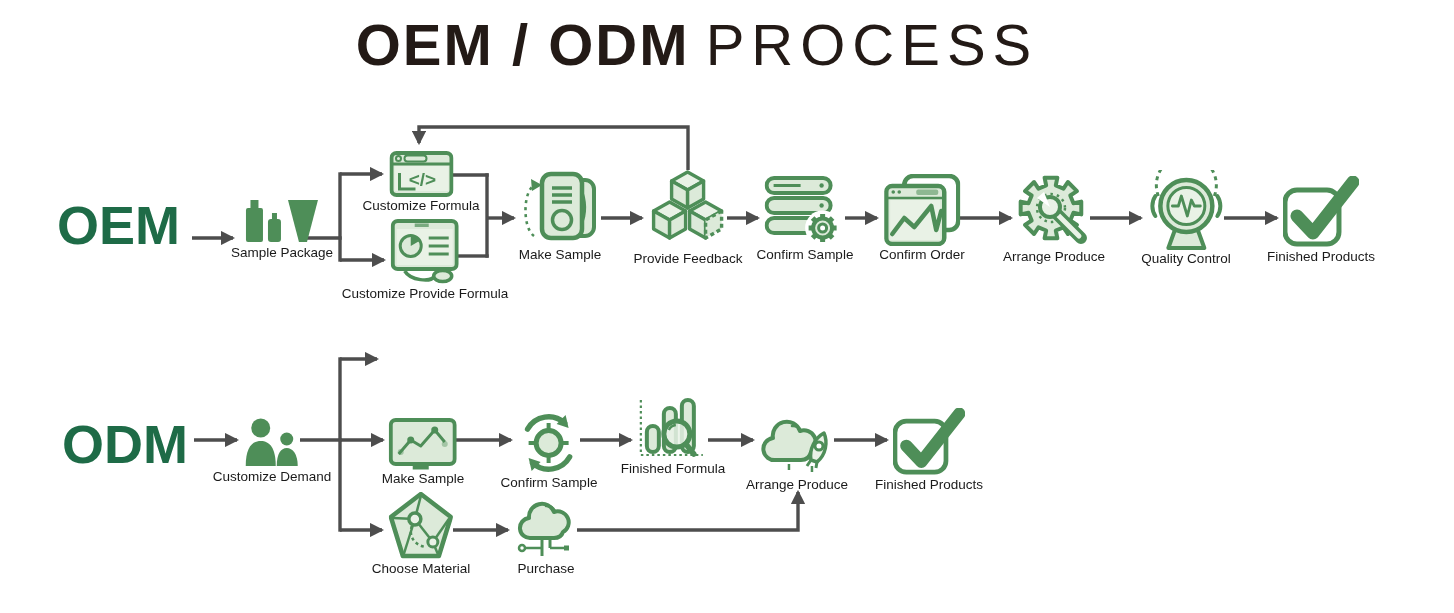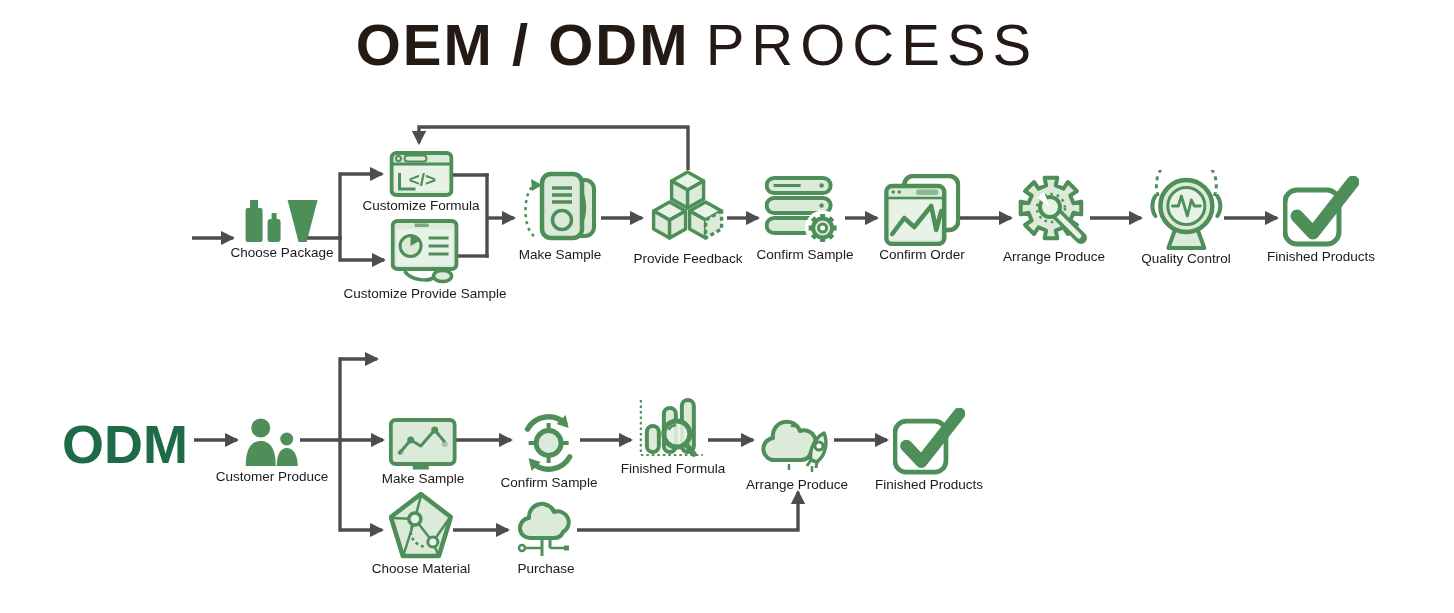--- a/index.html
+++ b/index.html
@@ -73,33 +73,34 @@
       <path d="M340,530 H382" marker-end="url(#ah)"></path>
       <path d="M456,440 H511" marker-end="url(#ah)"></path>
       <path d="M580,440 H631" marker-end="url(#ah)"></path>
       <path d="M708,440 H753" marker-end="url(#ah)"></path>
       <path d="M834,440 H887" marker-end="url(#ah)"></path>
       <path d="M453,530 H508" marker-end="url(#ah)"></path>
       <path d="M577,530 H798 V492" marker-end="url(#ah)"></path>
     </g>
   </svg>
 
+  <div class="row-label" style="left:57px;top:198px">OEM</div>
   <div class="row-label" style="left:62px;top:417px">ODM</div>
 
   <div class="node" style="left:282px;top:197px">
     <div class="icon">
       <svg width="76" height="47" viewBox="0 0 76 47" fill="#4e8e58">
         <rect x="2" y="11" width="17" height="34" rx="2"></rect>
         <rect x="6.5" y="3" width="8" height="8"></rect>
         <rect x="28" y="16" width="5" height="7"></rect>
         <rect x="24" y="22" width="13" height="23" rx="3"></rect>
         <polygon points="44,3 74,3 63,45 55,45"></polygon>
       </svg>
     </div>
-    <div class="label">Choose Package</div>
+    <div class="label">Sample Package</div>
   </div>
 
   <div class="node" style="left:421px;top:151px">
     <div class="icon">
       <svg width="64" height="46" viewBox="0 0 64 46">
         <rect x="2" y="2" width="60" height="42" rx="5" fill="#dcead9" stroke="#4e8e58" stroke-width="4"></rect>
         <rect x="5" y="15" width="54" height="25" fill="#e9f2e6"></rect>
         <line x1="2" y1="13" x2="62" y2="13" stroke="#4e8e58" stroke-width="3"></line>
         <circle cx="9" cy="7.5" r="2.5" fill="#dcead9" stroke="#4e8e58" stroke-width="2"></circle>
         <rect x="15" y="4.5" width="22" height="6" rx="3" fill="#dcead9" stroke="#4e8e58" stroke-width="2"></rect>
@@ -118,21 +119,21 @@
         <rect x="24" y="4.5" width="14" height="3.5" fill="#4e8e58" opacity="0.7"></rect>
         <circle cx="20" cy="27" r="10.5" fill="#dcead9" stroke="#4e8e58" stroke-width="3"></circle>
         <path d="M20,27 L20,16.5 A10.5,10.5 0 0 1 29.5,21.5 Z" fill="#4e8e58"></path>
         <line x1="38" y1="19" x2="58" y2="19" stroke="#4e8e58" stroke-width="3"></line>
         <line x1="38" y1="27" x2="58" y2="27" stroke="#4e8e58" stroke-width="3"></line>
         <line x1="38" y1="35" x2="58" y2="35" stroke="#4e8e58" stroke-width="3"></line>
         <path d="M14,52 C20,62 40,63 43,58" fill="none" stroke="#4e8e58" stroke-width="3.5"></path>
         <ellipse cx="52" cy="57" rx="9" ry="5.5" fill="#dcead9" stroke="#4e8e58" stroke-width="3.5"></ellipse>
       </svg>
     </div>
-    <div class="label">Customize Provide Sample</div>
+    <div class="label">Customize Provide Formula</div>
   </div>
 
   <div class="node" style="left:560px;top:170px">
     <div class="icon">
       <svg width="84" height="76" viewBox="0 0 84 76">
         <path d="M16,66 C5,58 5,26 14,17" fill="none" stroke="#4e8e58" stroke-width="2.6" stroke-dasharray="3,4"></path>
         <polygon points="13,9 24,15 14,21" fill="#4e8e58"></polygon>
         <rect x="38" y="10" width="38" height="56" rx="9" fill="#dcead9" stroke="#4e8e58" stroke-width="4"></rect>
         <path d="M64,22 C68,34 68,50 60,58" fill="none" stroke="#4e8e58" stroke-width="3"></path>
         <rect x="24" y="4" width="40" height="64" rx="9" fill="#dcead9" stroke="#4e8e58" stroke-width="4.5"></rect>
@@ -248,21 +249,21 @@
 
   <div class="node" style="left:272px;top:418px">
     <div class="icon">
       <svg width="56" height="50" viewBox="0 0 56 50" fill="#4e8e58">
         <circle cx="17" cy="10" r="9.5"></circle>
         <path d="M2,48 C2,30 8,23 17,23 C26,23 32,30 32,48 Z"></path>
         <circle cx="43" cy="21" r="6.5"></circle>
         <path d="M33,48 C33,36 37,30 43,30 C49,30 54,36 54,48 Z"></path>
       </svg>
     </div>
-    <div class="label">Customer Produce</div>
+    <div class="label">Customize Demand</div>
   </div>
 
 
   <div class="node" style="left:423px;top:418px">
     <div class="icon">
       <svg width="68" height="52" viewBox="0 0 68 52">
         <rect x="2" y="2" width="64" height="44" rx="5" fill="#dcead9" stroke="#4e8e58" stroke-width="4"></rect>
         <polyline points="10,36 22,22 32,28 46,12 56,24" fill="none" stroke="#4e8e58" stroke-width="3" stroke-linejoin="round"></polyline>
         <circle cx="22" cy="22" r="3.5" fill="#4e8e58"></circle>
         <circle cx="46" cy="12" r="3.5" fill="#4e8e58"></circle>

